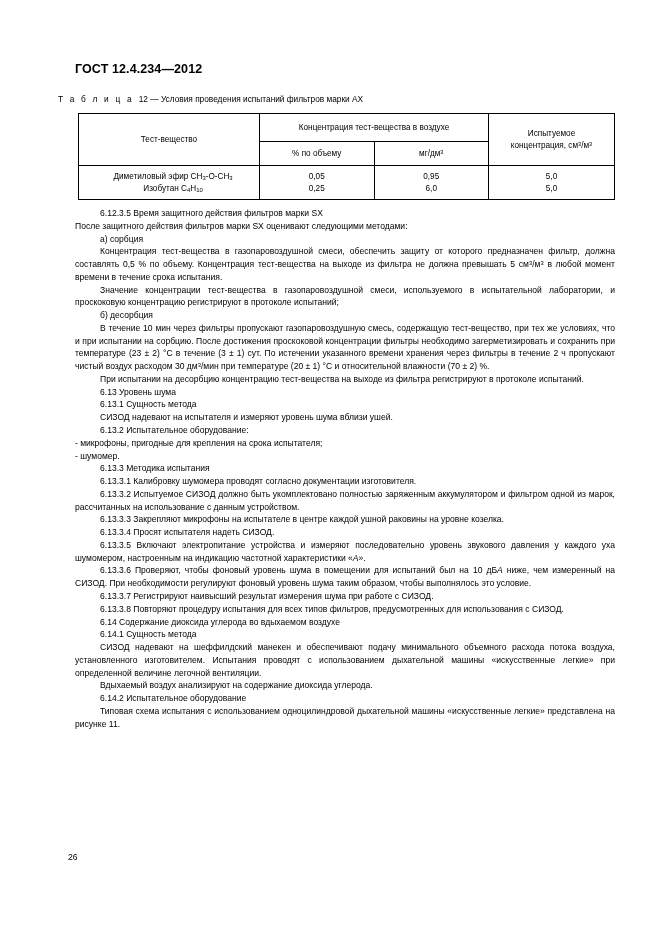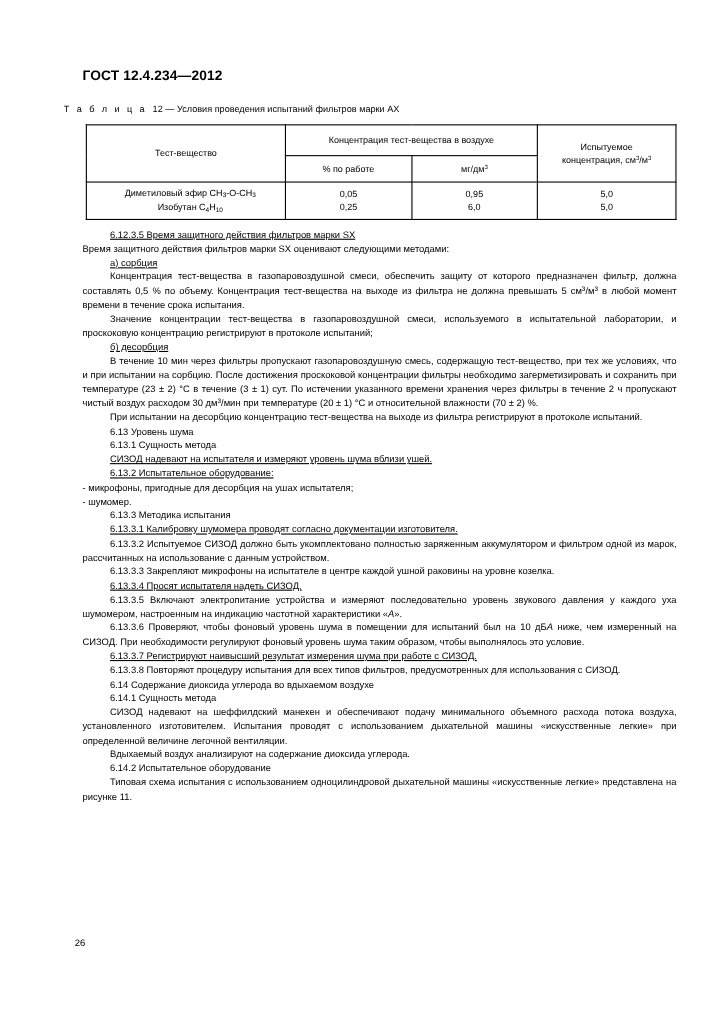--- a/index.html
+++ b/index.html
@@ -101,21 +101,21 @@
     font-size: 8.55px;
     line-height: 1.495;
   }
   p {
     margin: 0;
     text-align: justify;
     text-justify: inter-word;
   }
   p.ind { text-indent: 25px; }
   p.noind { text-indent: 0; }
-  p.sub-item { text-indent: 25px; text-decoration: underline; }
+  p.sub-item { text-indent: 25px; }
   p.heading {
     text-indent: 25px;
     font-weight: normal;
   }
   p.dash { text-indent: 0; }
   .ital { font-style: italic; }
 
   
   .page-num {
     position: absolute;
@@ -142,21 +142,21 @@
       <tbody>
           <tr class="h-row1">
         <td class="c1 hd" rowspan="2">Тест-вещество</td>
         <td class="hd" colspan="2">Концентрация тест-вещества в воздухе</td>
         <td class="c4 hd" rowspan="2">
           <span>Испытуемое</span><br>
           <span>концентрация, см</span><sup>3</sup><span>/м</span><sup>3</sup>
         </td>
       </tr>
       <tr class="h-row2">
-        <td class="c2 hd">% по работе</td>
+        <td class="c2 hd">% по объему</td>
         <td class="c3 hd"><span>мг/дм</span><sup>3</sup></td>
       </tr>
       <tr class="body-row">
         <td class="left-cell">
           <span>Диметиловый эфир CH</span><sub>3</sub><span>-O-CH</span><sub>3</sub><br>
           <span>Изобутан C</span><sub>4</sub><span>H</span><sub>10</sub>
         </td>
         <td class="num-cell">
           <span>0,05</span><br>
           <span>0,25</span>
@@ -170,38 +170,38 @@
           <span>5,0</span>
         </td>
       </tr>
     </tbody>
       </table>
   </div>
 
   <div class="content">
 
     <p class="sub-item">6.12.3.5  Время защитного действия фильтров марки SX</p>
-    <p class="noind">Время защитного действия фильтров марки SX оценивают следующими методами:</p>
+    <p class="noind">После защитного действия фильтров марки SX оценивают следующими методами:</p>
     <p class="sub-item">а)  сорбция</p>
 
     <p class="ind"><span>Концентрация тест-вещества в газопаровоздушной смеси, обеспечить защиту от которого предназначен фильтр, должна составлять 0,5 % по объему. Концентрация тест-вещества на выходе из фильтра не должна превышать 5 см</span><sup>3</sup><span>/м</span><sup>3</sup><span> в любой момент времени в течение срока испытания.</span></p>
 
     <p class="ind">Значение концентрации тест-вещества в газопаровоздушной смеси, используемого в испытательной лаборатории, и проскоковую концентрацию регистрируют в протоколе испытаний;</p>
     <p class="sub-item">б)  десорбция</p>
 
     <p class="ind"><span>В течение 10 мин через фильтры пропускают газопаровоздушную смесь, содержащую тест-вещество, при тех же условиях, что и при испытании на сорбцию. После достижения проскоковой концентрации фильтры необходимо загерметизировать и сохранить при температуре (23 ± 2) °С в течение (3 ± 1) сут. По истечении указанного времени хранения через фильтры в течение 2 ч пропускают чистый воздух расходом 30 дм</span><sup>3</sup><span>/мин при температуре (20 ± 1) °С и относительной влажности (70 ± 2) %.</span></p>
 
     <p class="ind">При испытании на десорбцию концентрацию тест-вещества на выходе из фильтра регистрируют в протоколе испытаний.</p>
 
     <p class="heading">6.13  Уровень шума</p>
     <p class="heading">6.13.1  Сущность метода</p>
     <p class="sub-item">СИЗОД надевают на испытателя и измеряют уровень шума вблизи ушей.</p>
 
     <p class="sub-item">6.13.2  Испытательное оборудование:</p>
-    <p class="dash">- микрофоны, пригодные для десорбция на ушах испытателя;</p>
+    <p class="dash">- микрофоны, пригодные для крепления на срока испытателя;</p>
     <p class="dash">- шумомер.</p>
 
     <p class="heading">6.13.3  Методика испытания</p>
     <p class="sub-item">6.13.3.1  Калибровку шумомера проводят согласно документации изготовителя.</p>
     <p class="ind">6.13.3.2  Испытуемое СИЗОД должно быть укомплектовано полностью заряженным аккумулятором и фильтром одной из марок, рассчитанных на использование с данным устройством.</p>
     <p class="ind">6.13.3.3  Закрепляют микрофоны на испытателе в центре каждой ушной раковины на уровне козелка.</p>
     <p class="sub-item">6.13.3.4  Просят испытателя надеть СИЗОД.</p>
 
     <p class="ind"><span>6.13.3.5  Включают электропитание устройства и измеряют последовательно уровень звукового давления у каждого уха шумомером, настроенным на индикацию частотной характеристики «</span><span class="ital">А</span><span>».</span></p>
 

